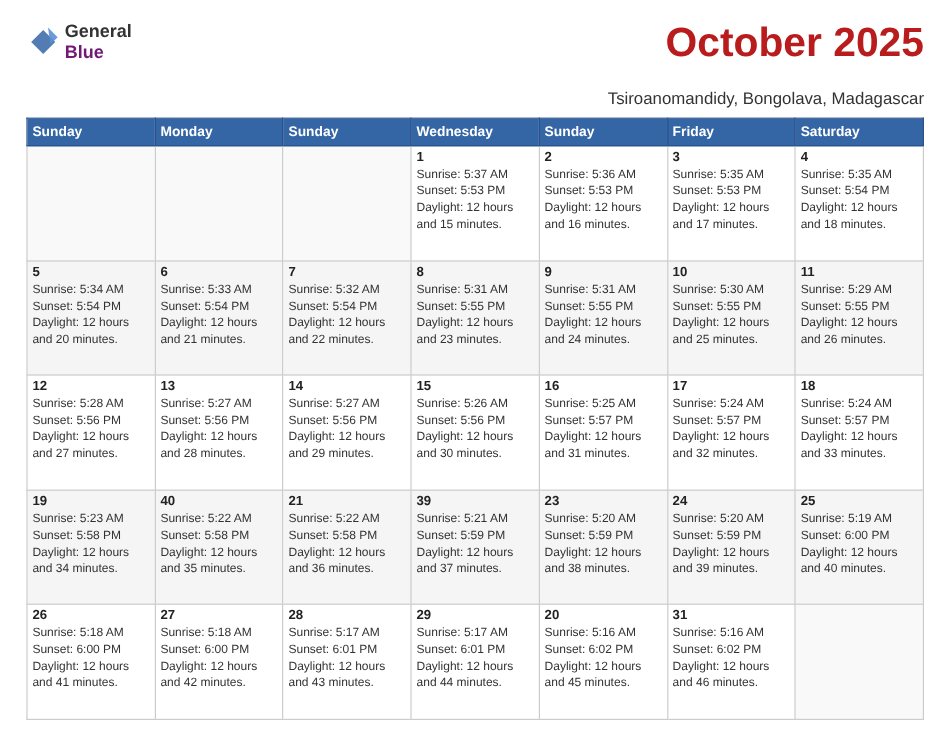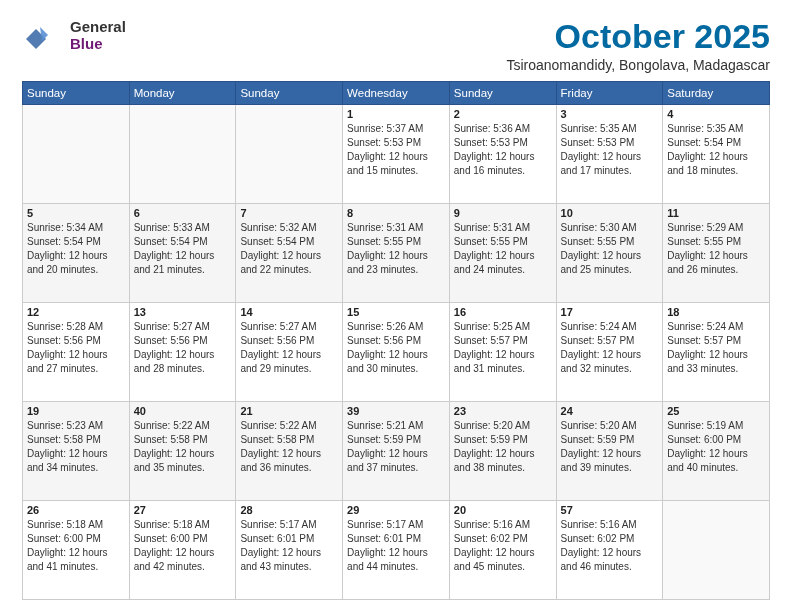--- a/index.html
+++ b/index.html
@@ -18,60 +18,60 @@
       flex-direction: column;
     }
     .top-section {
       display: flex;
       align-items: flex-start;
       justify-content: space-between;
       margin-bottom: 8px;
     }
     .logo {
       display: flex;
-      align-items: flex-end;
-      gap: 20px;
+      align-items: center;
+      gap: 4px;
     }
     .logo-text {
       font-size: 15px;
       font-weight: bold;
       line-height: 1.15;
     }
     .logo-general { color: #333; }
     .logo-blue { color: #701a75; }
     .logo-icon {
       width: 28px;
       height: 28px;
     }
     .header-right {
       text-align: right;
     }
     .month-title {
       font-size: 34px;
       font-weight: bold;
-      color: #0369a1;
+      color: #b91c1c;
       line-height: 1.1;
     }
     .location {
       font-size: 14px;
       color: #333;
-      margin-top: 2px;
+      margin-top: 19px;
     }
     .calendar {
       flex: 1;
       border: 1px solid #ccc;
       border-collapse: collapse;
       width: 100%;
       table-layout: fixed;
     }
     .calendar th {
       background: #3465a4;
       color: #fff;
       font-size: 11.5px;
-      font-weight: normal;
+      font-weight: bold;
       padding: 5px 4px;
       text-align: left;
       border: 1px solid #2a508a;
     }
     .calendar td {
       border: 1px solid #ccc;
       vertical-align: top;
       padding: 3px 4px;
       font-size: 9.5px;
       color: #333;
@@ -256,20 +256,20 @@
           </td>
           <td>
             <div class="day-number">29</div>
             <div class="day-info">Sunrise: 5:17 AM<br>Sunset: 6:01 PM<br>Daylight: 12 hours<br>and 44 minutes.</div>
           </td>
           <td>
             <div class="day-number">20</div>
             <div class="day-info">Sunrise: 5:16 AM<br>Sunset: 6:02 PM<br>Daylight: 12 hours<br>and 45 minutes.</div>
           </td>
           <td>
-            <div class="day-number">57</div>
+            <div class="day-number">31</div>
             <div class="day-info">Sunrise: 5:16 AM<br>Sunset: 6:02 PM<br>Daylight: 12 hours<br>and 46 minutes.</div>
           </td>
           <td class="empty"></td>
         </tr>
       </tbody>
   </table>
 </div>
 
 </body></html>

